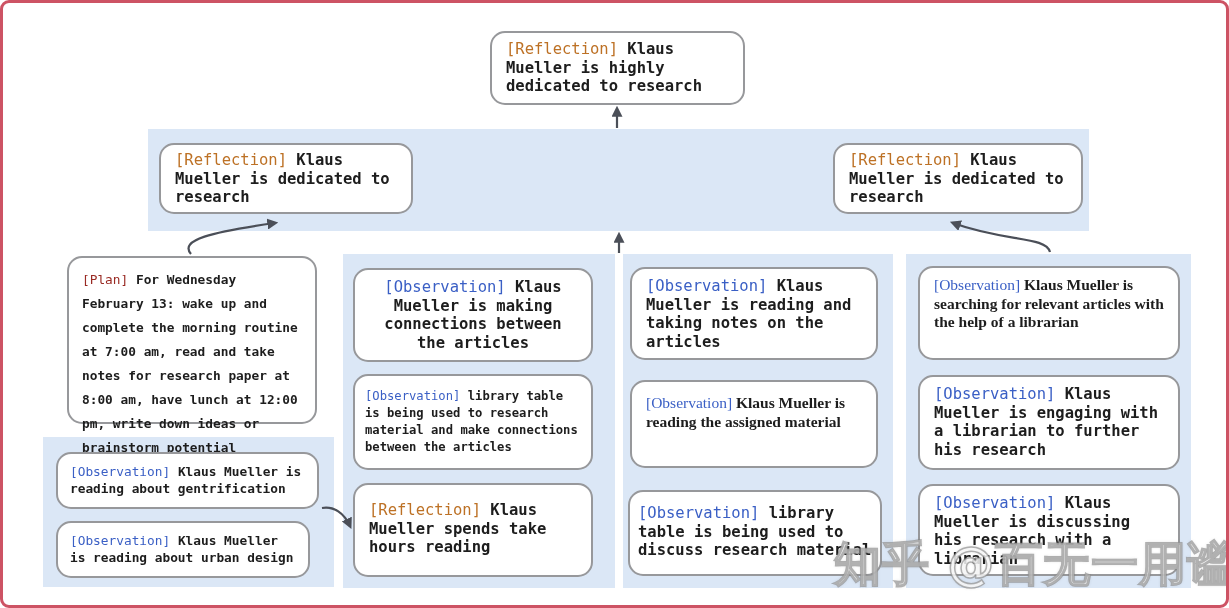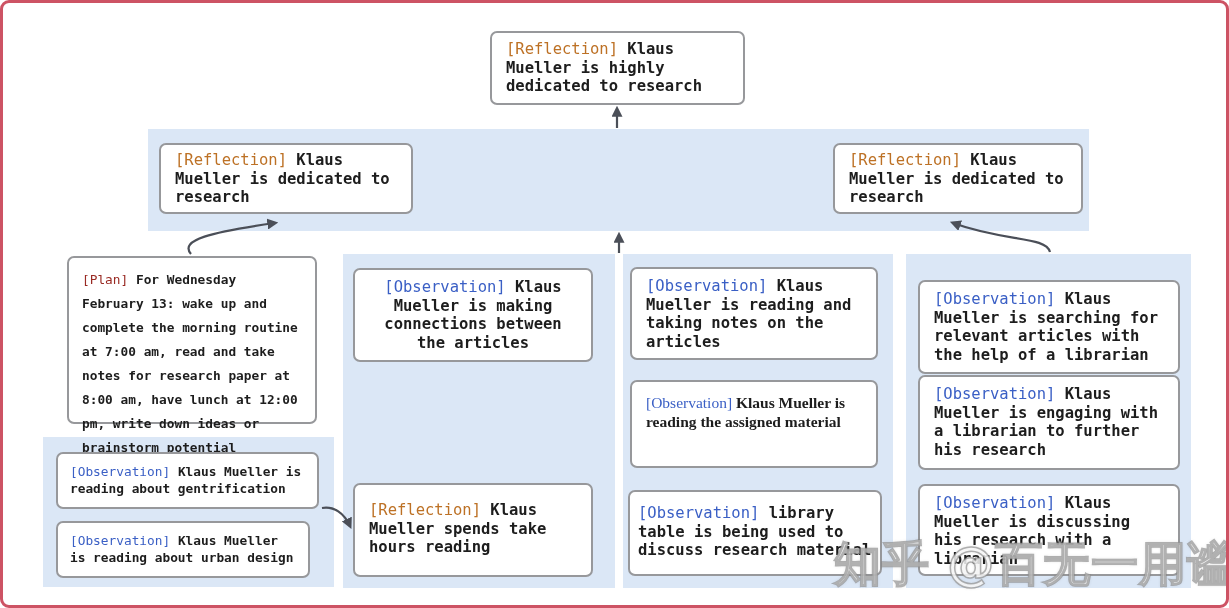--- a/index.html
+++ b/index.html
@@ -13,42 +13,42 @@
   #band-ll {left:40px; top:434px;width:291px;height:150px;}
   #band-m1 {left:340px;top:251px;width:272px;height:334px;}
   #band-m2 {left:620px;top:251px;width:270px;height:334px;}
   #band-r  {left:903px;top:251px;width:285px;height:334px;}
 
   .arrows{position:absolute;left:0;top:0;pointer-events:none;}
   .ar{fill:none;stroke:#4b4f58;stroke-width:2.2px;marker-end:url(#ah);}
 
   .node{
     position:absolute;box-sizing:border-box;background:#ffffff;
-    border:2px solid #97989b;border-radius:7px;color:#1d1d1d;
+    border:2px solid #97989b;border-radius:15px;color:#1d1d1d;
     font-size:15.5px;line-height:18.5px;font-weight:bold;text-align:left;
   }
   .node .tag{font-weight:normal;}
   .tg-ref {color:#bd7125;}
   .tg-obs {color:#3a5fc5;}
   .tg-plan{color:#992a23;}
 
   #node-root {left:487px;top:28px; width:255px;height:74px;padding:7px 14px;}
   #node-l2-0 {left:156px;top:140px;width:254px;height:71px;padding:6px 14px;}
   #node-l2-1 {left:487px;top:140px;width:254px;height:71px;padding:6px 14px;}
   #node-l2-2 {left:830px;top:140px;width:250px;height:71px;padding:6px 14px;}
   #node-plan {left:64px;top:253px;width:250px;height:168px;padding:10px 13px;font-size:12.8px;line-height:24px;}
   #node-ll-0 {left:53px;top:449px;width:263px;height:57px;padding:10px 12px;font-size:12.8px;line-height:16.5px;}
   #node-ll-1 {left:53px;top:518px;width:254px;height:57px;padding:10px 12px;font-size:12.8px;line-height:16.5px;}
   #node-m1-0 {left:350px;top:265px;width:240px;height:94px;padding:8px 14px;text-align:center;}
   #node-m1-1 {left:350px;top:371px;width:240px;height:96px;padding:12px 10px;font-size:12.2px;line-height:17px;}
   #node-m1-2 {left:350px;top:480px;width:240px;height:94px;padding:16px 14px;}
   #node-m2-0 {left:627px;top:264px;width:248px;height:93px;padding:8px 14px;}
   #node-m2-1 {left:627px;top:377px;width:248px;height:88px;padding:12px 14px;font-family:Liberation Serif, serif;}
   #node-m2-2 {left:625px;top:487px;width:254px;height:86px;padding:12px 8px;}
-  #node-r-0  {left:915px;top:277px;width:262px;height:94px;padding:8px 14px;}
+  #node-r-0  {left:915px;top:263px;width:262px;height:94px;padding:8px 14px;font-family:Liberation Serif, serif;}
   #node-r-1  {left:915px;top:372px;width:262px;height:95px;padding:8px 14px;}
   #node-r-2  {left:915px;top:481px;width:262px;height:92px;padding:8px 14px;}
 
   #watermark{
     position:absolute;left:831px;top:530px;white-space:nowrap;
     font-family:"DejaVu Sans","Liberation Sans",sans-serif;
     font-size:47px;font-weight:bold;letter-spacing:1px;
     color:rgba(255,255,255,0.78);
     -webkit-text-stroke:1.5px rgba(130,130,130,0.6);
     text-shadow:0 0 3px rgba(120,120,120,0.35);
@@ -103,20 +103,24 @@
   </div>
   <div class="node" id="node-ll-1">
     <span class="tag tg-obs">[Observation]</span>
     <span class="body">Klaus Mueller is reading about urban design</span>
   </div>
 
   <div class="node" id="node-m1-0">
     <span class="tag tg-obs">[Observation]</span>
     <span class="body">Klaus Mueller is making connections between the articles</span>
   </div>
+  <div class="node" id="node-m1-1">
+    <span class="tag tg-obs">[Observation]</span>
+    <span class="body">library table is being used to research material and make connections between the articles</span>
+  </div>
   <div class="node" id="node-m1-2">
     <span class="tag tg-ref">[Reflection]</span>
     <span class="body">Klaus Mueller spends take hours reading</span>
   </div>
 
   <div class="node" id="node-m2-0">
     <span class="tag tg-obs">[Observation]</span>
     <span class="body">Klaus Mueller is reading and taking notes on the articles</span>
   </div>
   <div class="node" id="node-m2-1">

